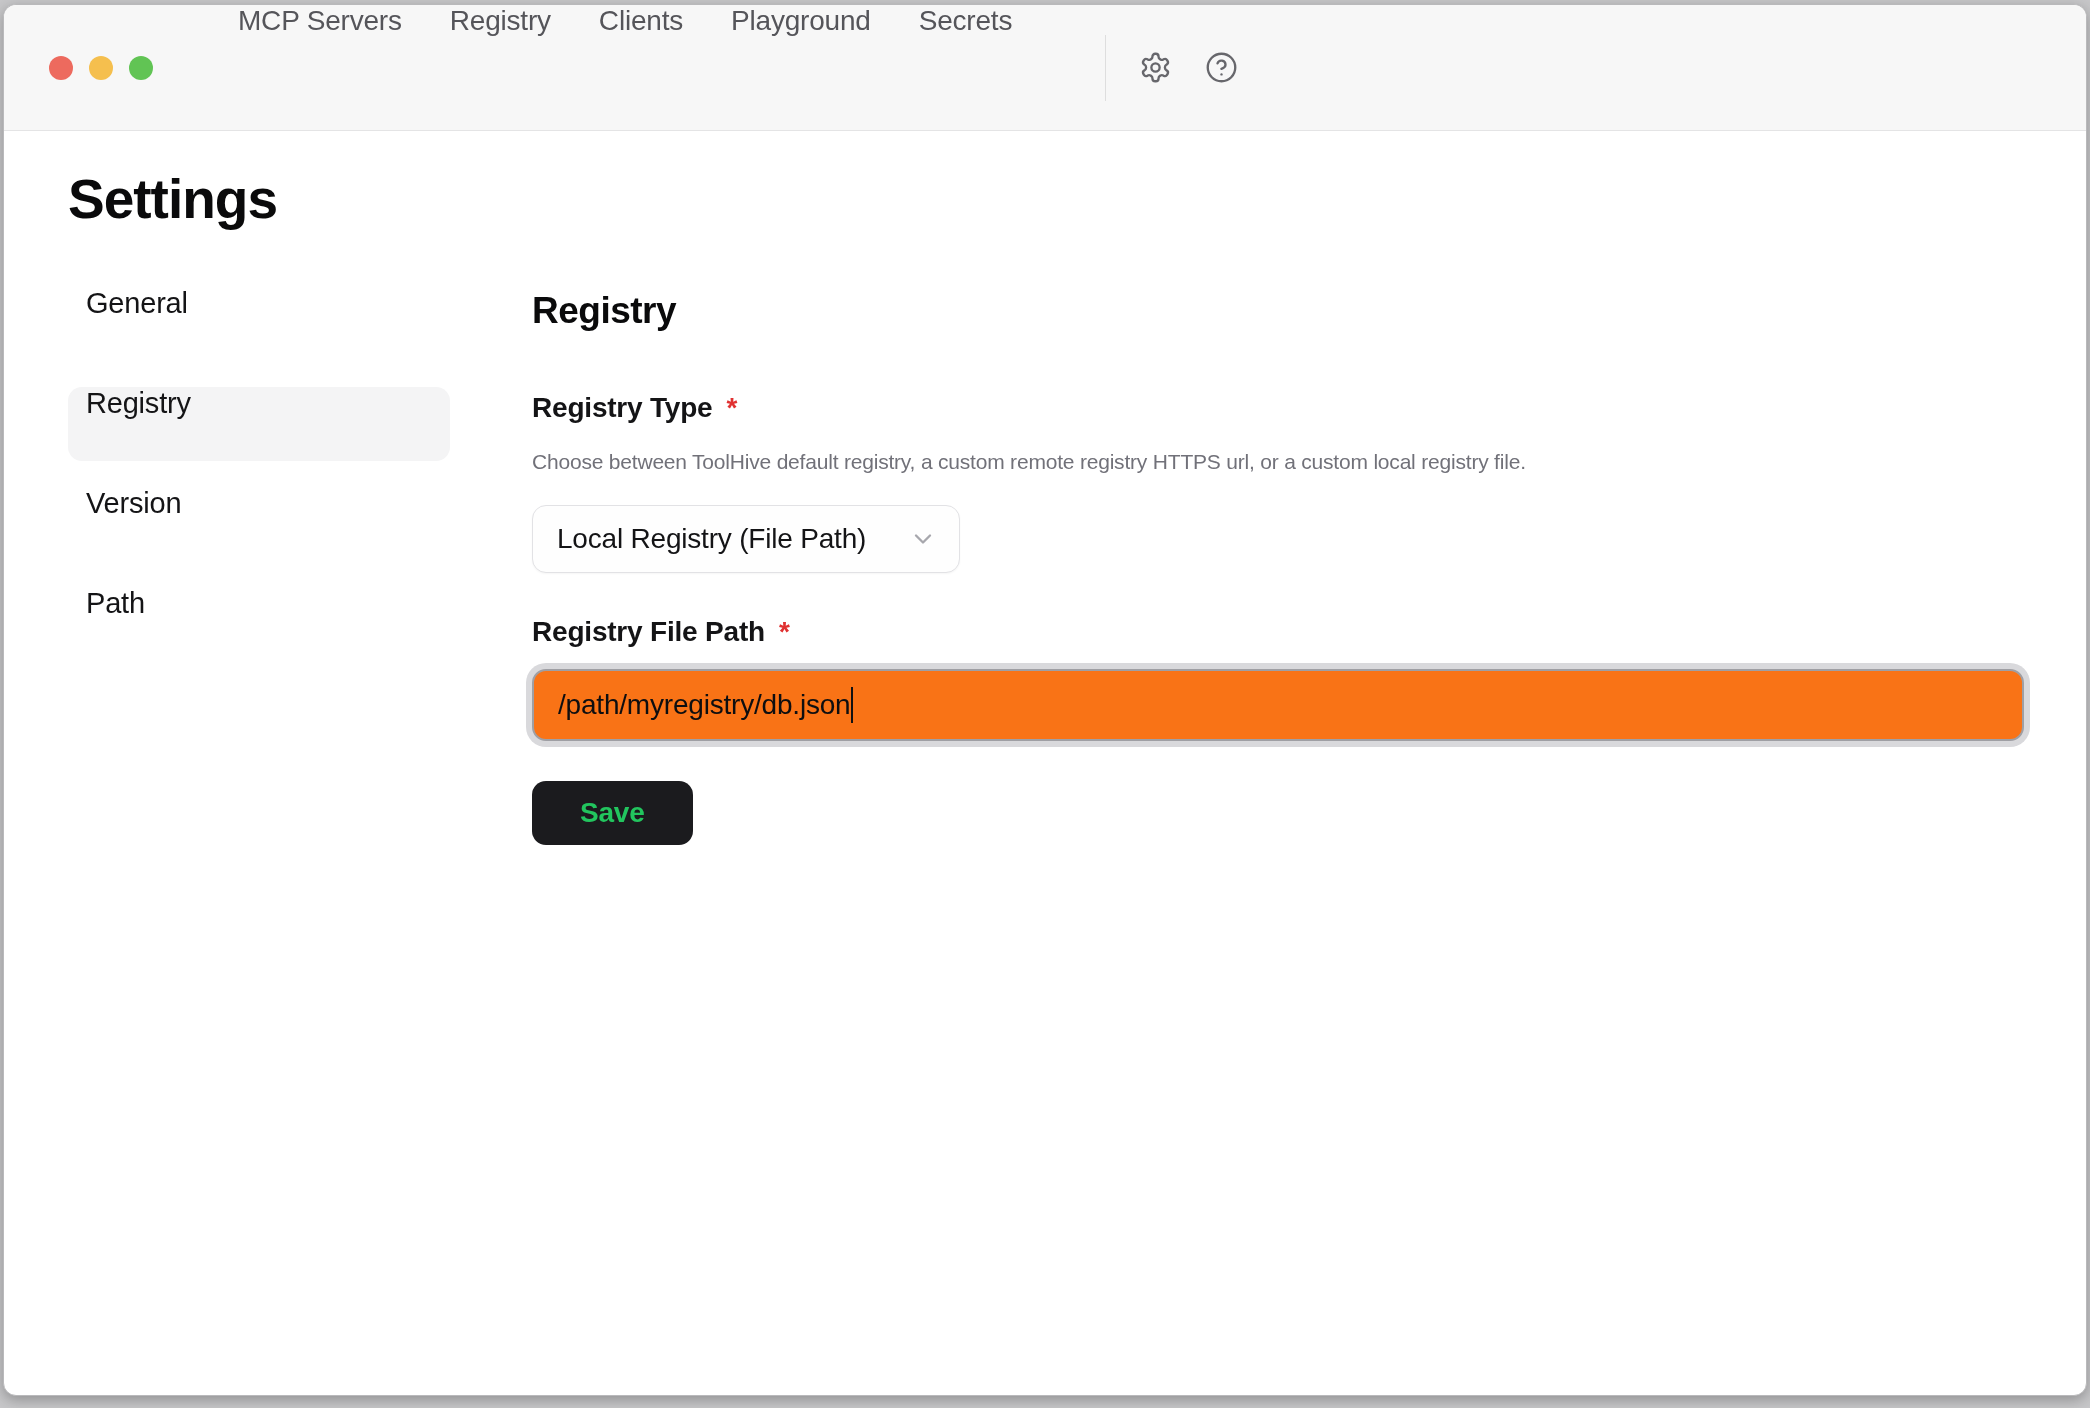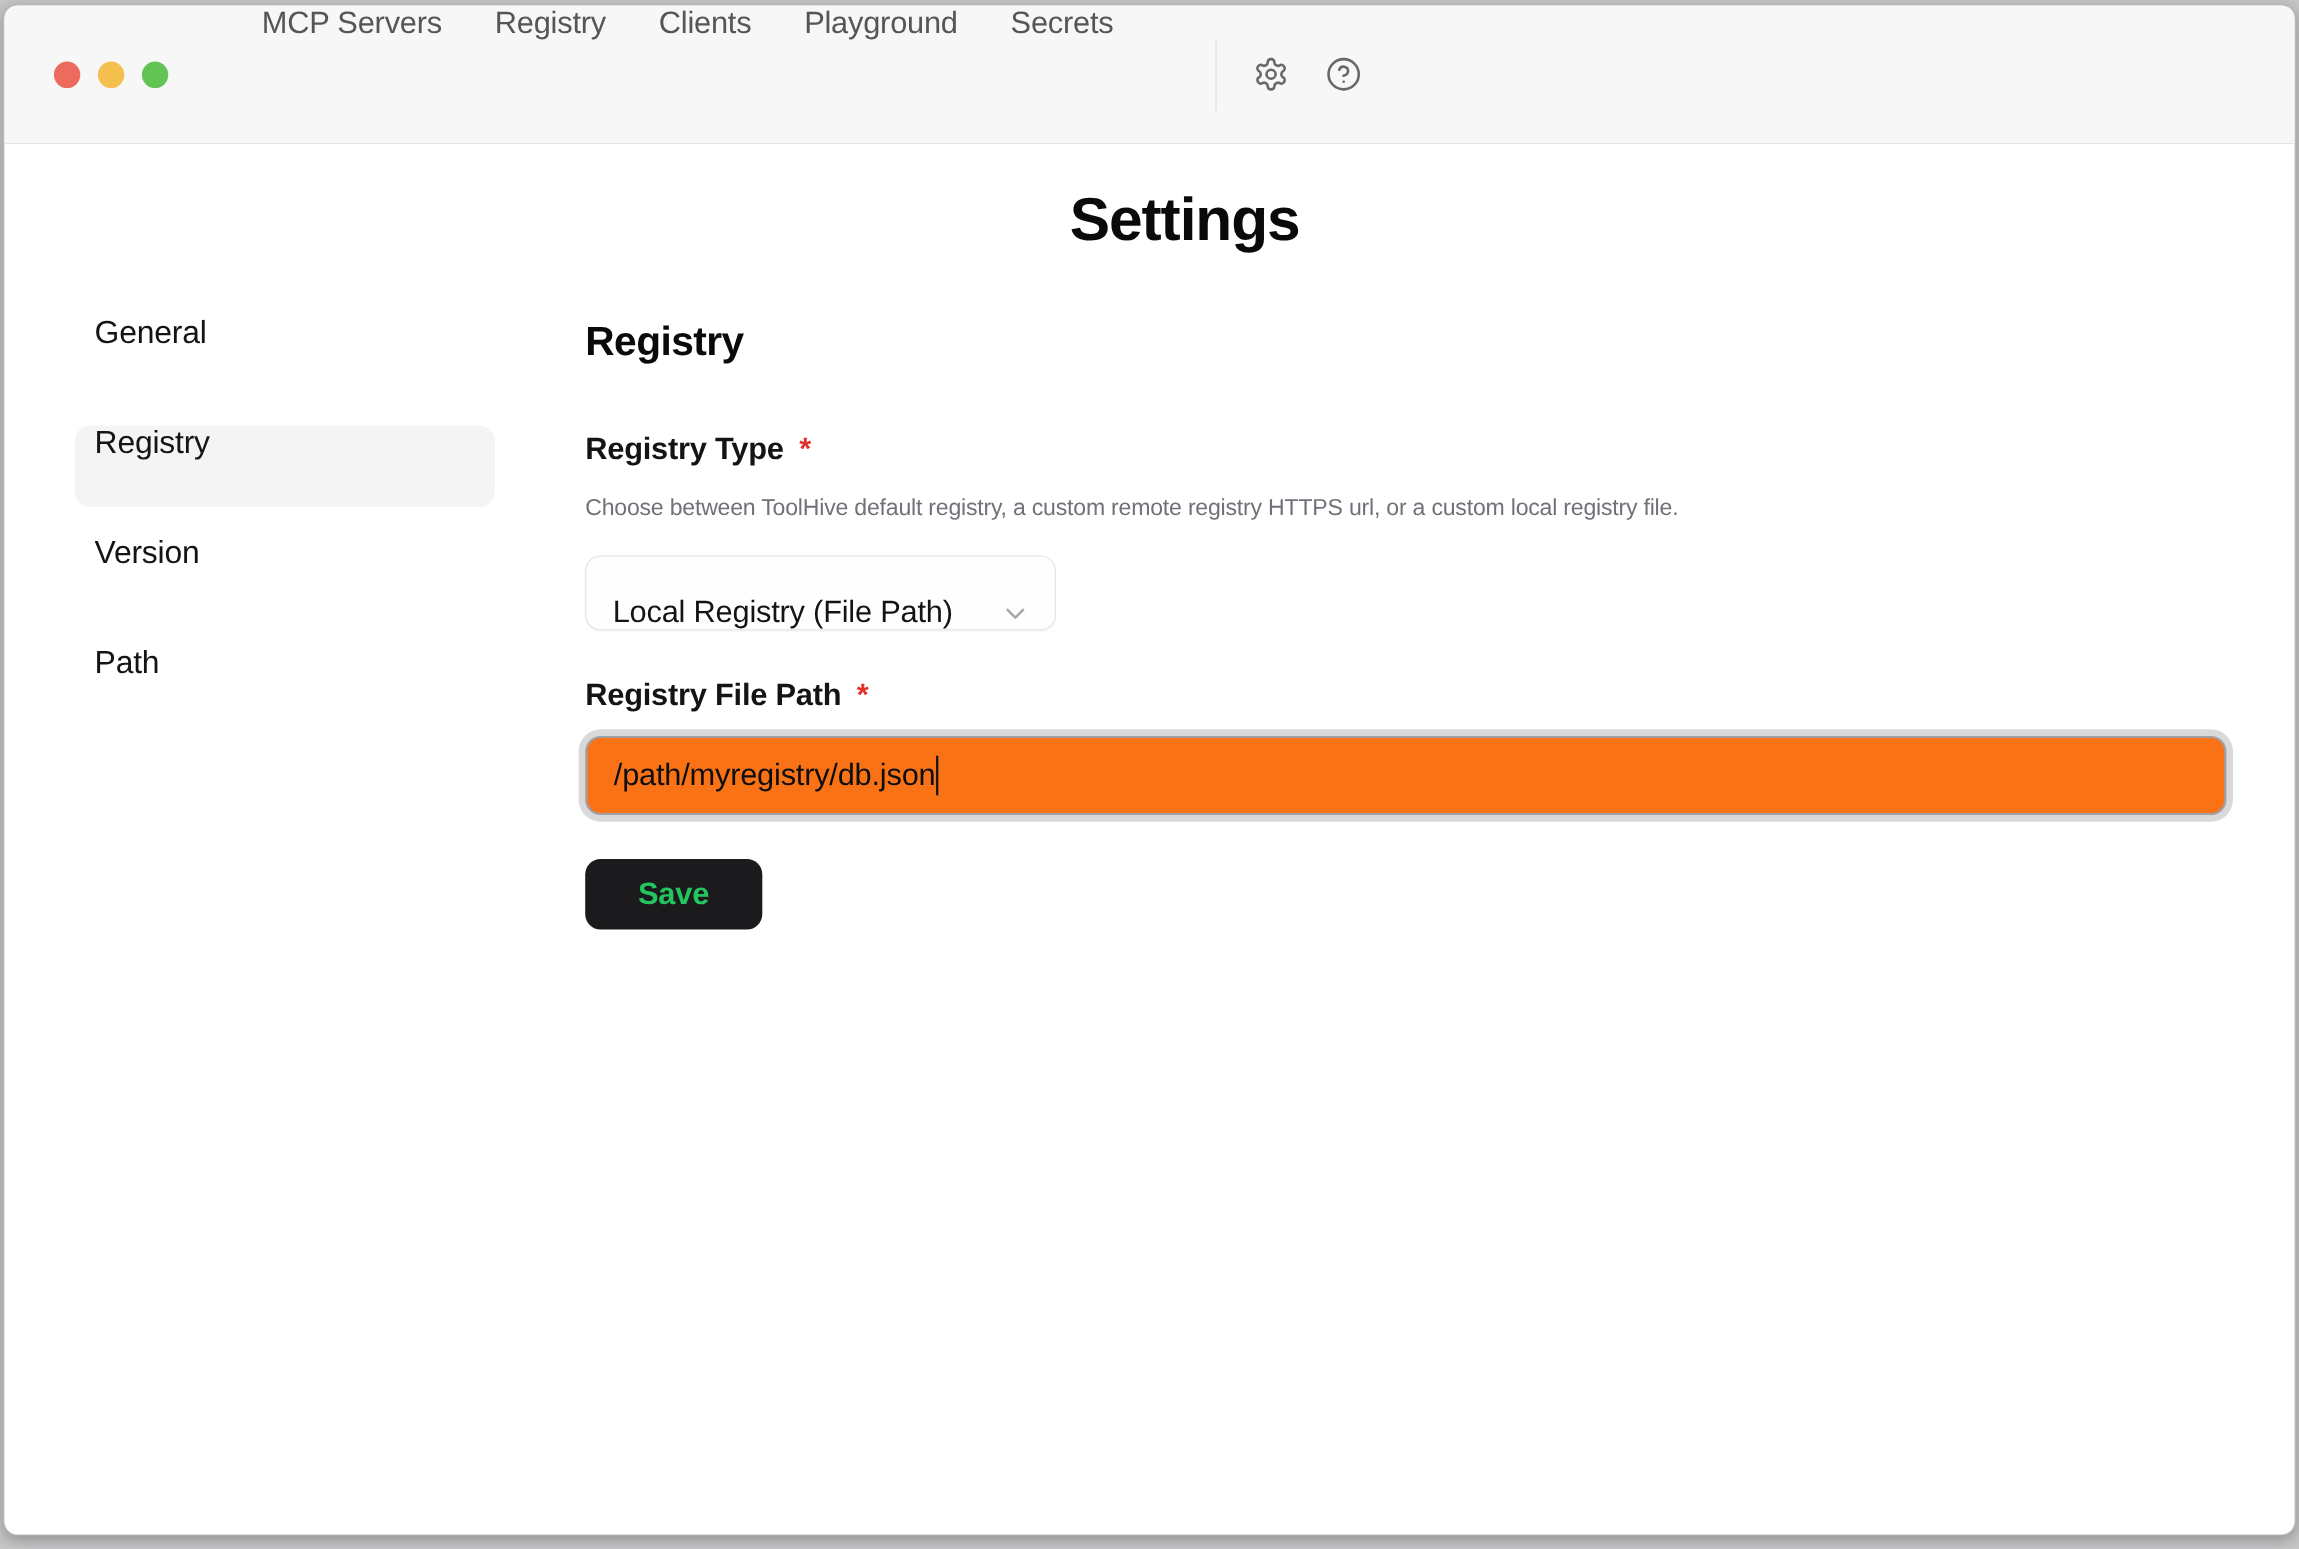--- a/index.html
+++ b/index.html
@@ -51,21 +51,20 @@
     color: #67676c; border-radius: 8px;
   }
   .icon-btn.gear { margin-left: 26px; }
   .icon-btn.help { margin-left: 20px; }
   
   .page { padding: 36px 0 0 64px; }
   .page-title {
     font-size: 55px; font-weight: 700; color: #0a0a0b;
     letter-spacing: -1px; line-height: 64px;
     margin-bottom: 56px;
-    text-align: center;
   }
   .body-row { display: flex; gap: 82px; }
   .sidebar { width: 382px; display: flex; flex-direction: column; gap: 26px; flex: none; }
   .sidebar-item {
     height: 74px; border-radius: 14px;
     display: flex; align-items: flex-start; padding: 0 18px;
     font-size: 29px; font-weight: 500; color: #141416;
     letter-spacing: -0.2px; cursor: default;
   }
   .sidebar-item.selected { background: var(--selected_item_bg, #f4f4f5); }
@@ -86,21 +85,21 @@
   }
   .field-desc {
     font-size: 21px; color: #717179; line-height: 34px;
     letter-spacing: -0.2px;
     margin-bottom: 26px;
   }
   .select-box {
     width: 428px; height: 68px;
     border: 1px solid #e2e2e5; border-radius: 14px;
     background: #fefefe;
-    display: flex; align-items: flex-end; justify-content: space-between;
+    display: flex; align-items: center; justify-content: space-between;
     padding: 0 22px 0 24px;
     margin-bottom: 42px;
     box-shadow: 0 1px 2px rgba(0,0,0,0.04);
     cursor: default;
   }
   .select-value { font-size: 28px; color: #141416; letter-spacing: -0.2px; }
   .select-box svg { color: #a7a7ad; flex: none; }
   .text-input {
     width: 1492px; height: 72px;
     background: #f97316;

